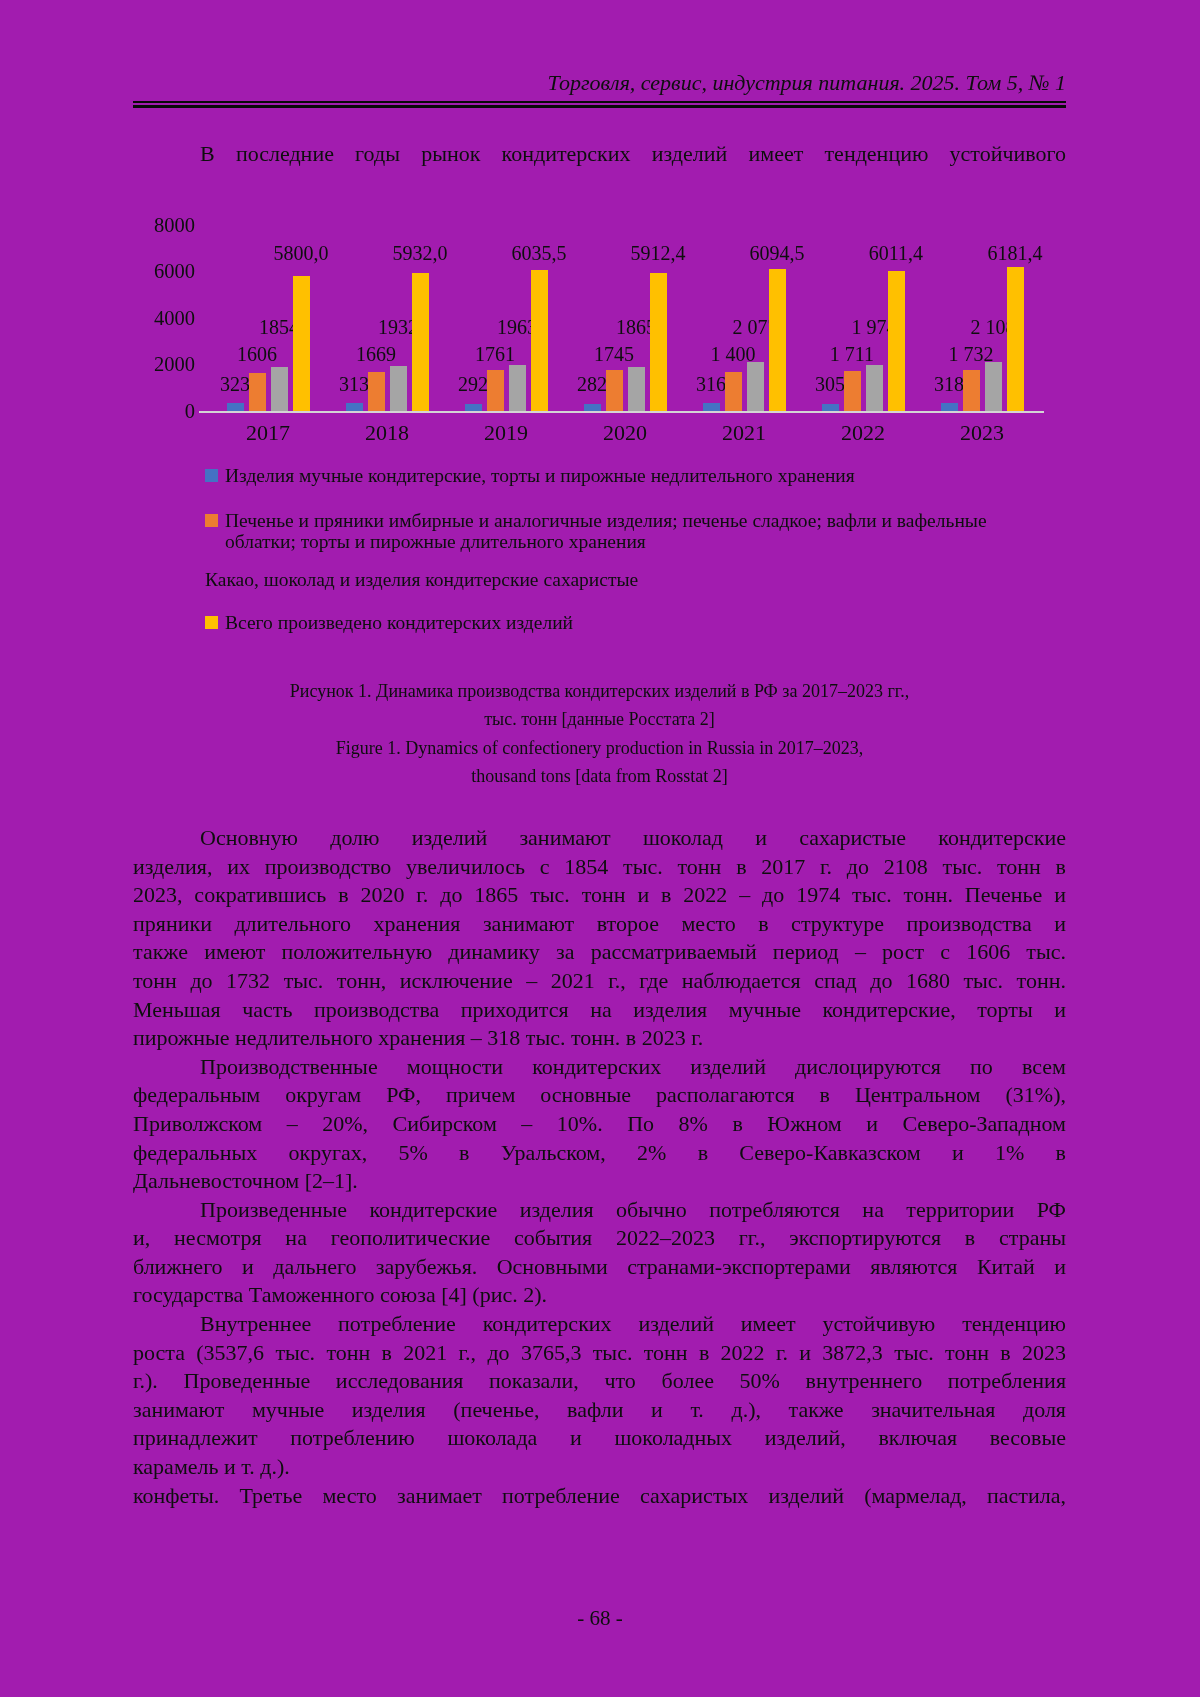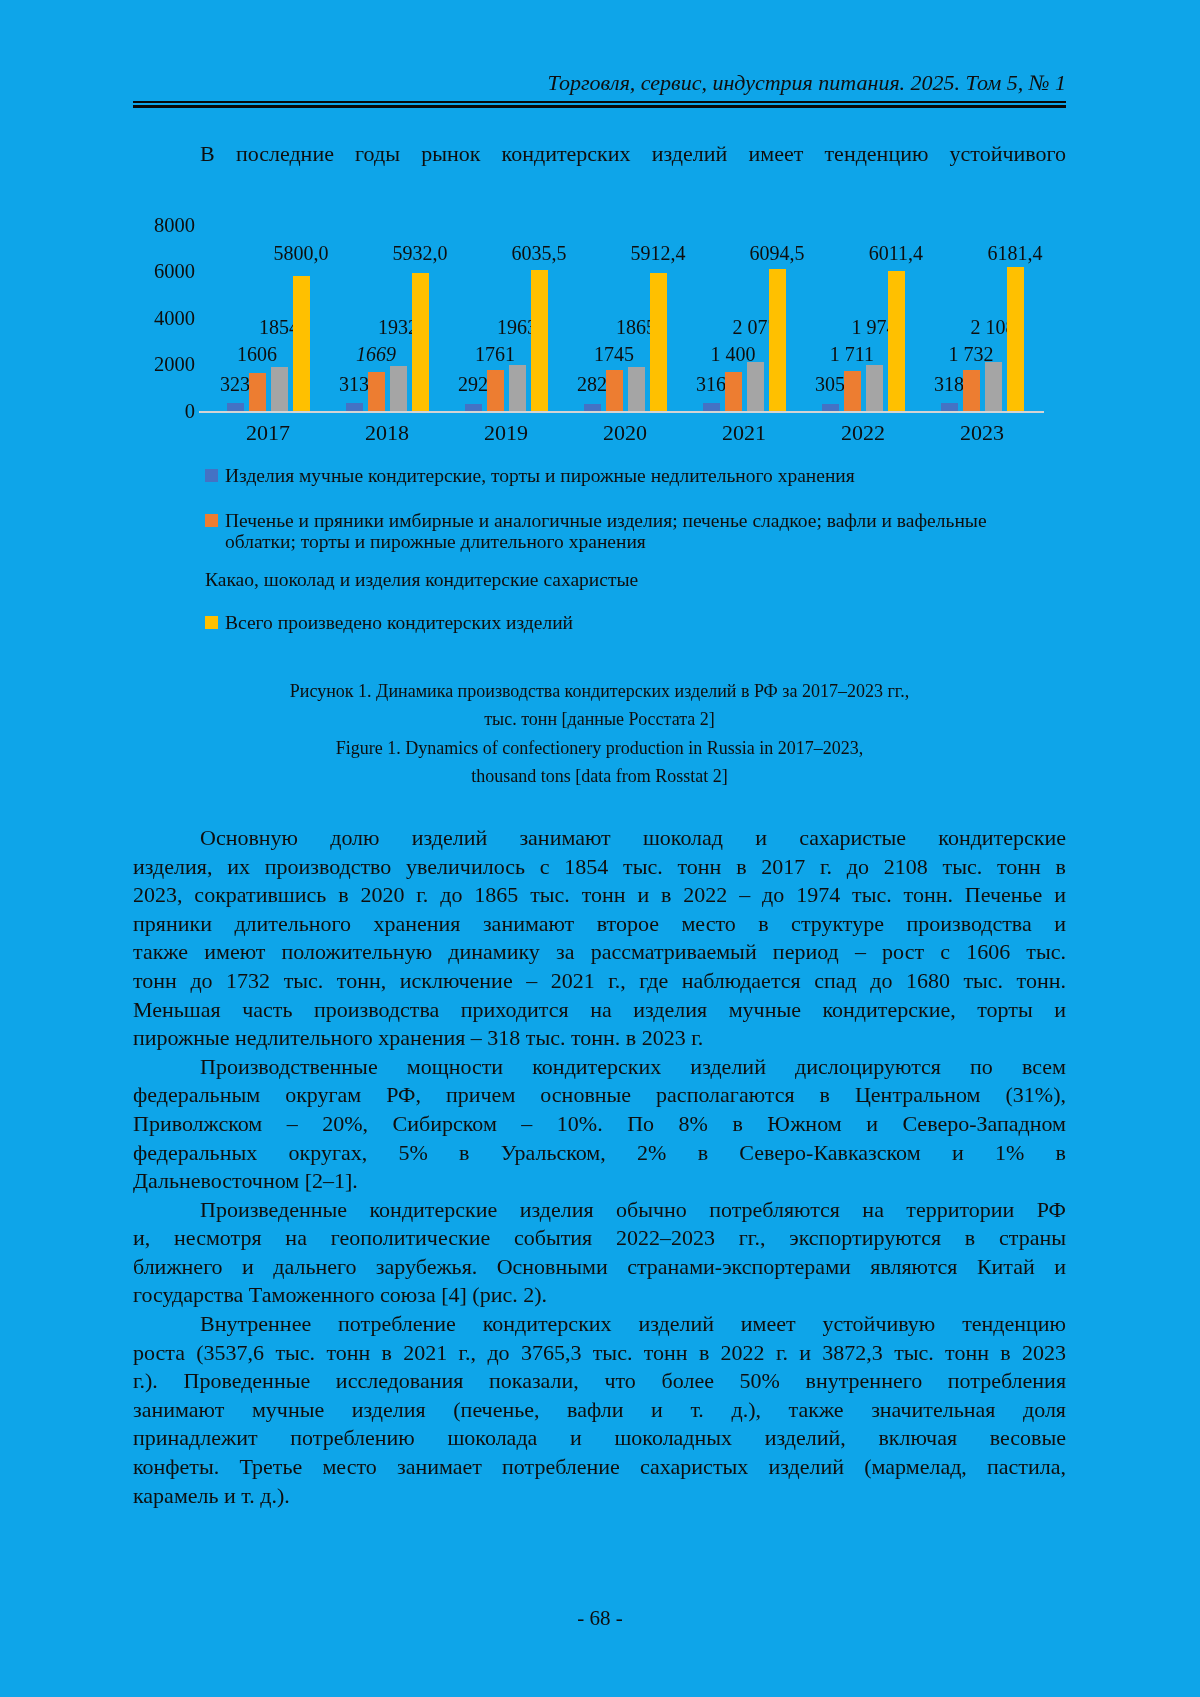--- a/index.html
+++ b/index.html
@@ -1,16 +1,16 @@
 <!DOCTYPE html>
 <html><head>
 <meta charset="utf-8">
 <style>
   html,body{margin:0;padding:0;background:#fff;}
-  .page{position:relative;width:1200px;height:1697px;background:#0ea5e9;overflow:hidden;
+  .page{position:relative;width:1200px;height:1697px;background:#a21caf;overflow:hidden;
         font-family:"Liberation Serif","DejaVu Serif",serif;color:#0e0e0e;}
   .column{position:absolute;left:133px;top:0;width:933px;}
   .journal{margin-top:68px;text-align:right;font-style:italic;font-size:22px;line-height:29px;}
   .rule{margin-top:4px;height:2px;border-top:2.5px solid #0a0a0a;border-bottom:3px solid #0a0a0a;}
   .para{font-size:22px;line-height:28.6px;}
   .para .line{text-align:justify;text-align-last:justify;}
   .para .line.last{text-align-last:left;}
   .para .line.first{text-indent:67px;}
   #intro{margin-top:32px;}
   #chart{position:relative;margin-top:28px;height:252px;}
@@ -54,21 +54,21 @@
           <div class="bar" style="left: 115.5px; top: 176.661px; width: 17px; height: 37.3395px; background: rgb(237, 125, 49);"></div>
           <div class="dlabel" style="left: 124px; top: 146px;">1606</div>
           <div class="bar" style="left: 137.5px; top: 170.894px; width: 17px; height: 43.1055px; background: rgb(165, 165, 165);"></div>
           <div class="dlabel" style="left: 146px; top: 119px;">1854</div>
           <div class="bar" style="left: 159.5px; top: 79.15px; width: 17px; height: 134.85px; background: rgb(255, 192, 0);"></div>
           <div class="dlabel" style="left: 168px; top: 45px;">5800,0</div>
           <div class="xlabel" style="left: 135px; top: 224px;">2017</div>
           <div class="bar" style="left: 212.5px; top: 206.723px; width: 17px; height: 7.27725px; background: rgb(68, 114, 196);"></div>
           <div class="dlabel" style="left: 221px; top: 176px;">313</div>
           <div class="bar" style="left: 234.5px; top: 175.196px; width: 17px; height: 38.8043px; background: rgb(237, 125, 49);"></div>
-          <div class="dlabel" style="left: 243px; top: 146px; font-style: italic;">1669</div>
+          <div class="dlabel" style="left: 243px; top: 146px;">1669</div>
           <div class="bar" style="left: 256.5px; top: 169.081px; width: 17px; height: 44.919px; background: rgb(165, 165, 165);"></div>
           <div class="dlabel" style="left: 265px; top: 119px;">1932</div>
           <div class="bar" style="left: 278.5px; top: 76.081px; width: 17px; height: 137.919px; background: rgb(255, 192, 0);"></div>
           <div class="dlabel" style="left: 287px; top: 45px;">5932,0</div>
           <div class="xlabel" style="left: 254px; top: 224px;">2018</div>
           <div class="bar" style="left: 331.5px; top: 207.211px; width: 17px; height: 6.789px; background: rgb(68, 114, 196);"></div>
           <div class="dlabel" style="left: 340px; top: 176px;">292</div>
           <div class="bar" style="left: 353.5px; top: 173.057px; width: 17px; height: 40.9432px; background: rgb(237, 125, 49);"></div>
           <div class="dlabel" style="left: 362px; top: 146px;">1761</div>
           <div class="bar" style="left: 375.5px; top: 168.36px; width: 17px; height: 45.6397px; background: rgb(165, 165, 165);"></div>
@@ -170,19 +170,19 @@
           <div class="line">и, несмотря на геополитические события 2022–2023 гг., экспортируются в страны</div>
           <div class="line">ближнего и дальнего зарубежья. Основными странами-экспортерами являются Китай и</div>
           <div class="line last">государства Таможенного союза [4] (рис. 2).</div>
         </div>
         <div class="para">
           <div class="line first">Внутреннее потребление кондитерских изделий имеет устойчивую тенденцию</div>
           <div class="line">роста (3537,6 тыс. тонн в 2021 г., до 3765,3 тыс. тонн в 2022 г. и 3872,3 тыс. тонн в 2023</div>
           <div class="line">г.). Проведенные исследования показали, что более 50% внутреннего потребления</div>
           <div class="line">занимают мучные изделия (печенье, вафли и т. д.), также значительная доля</div>
           <div class="line">принадлежит потреблению шоколада и шоколадных изделий, включая весовые</div>
+          <div class="line last">карамель и т. д.).</div>
           <div class="line">конфеты. Третье место занимает потребление сахаристых изделий (мармелад, пастила,</div>
-          <div class="line last">карамель и т. д.).</div>
         </div>
       </div>
   </div>
   <div class="footer">- 68 -</div>
 </div>
 
 </body></html>

